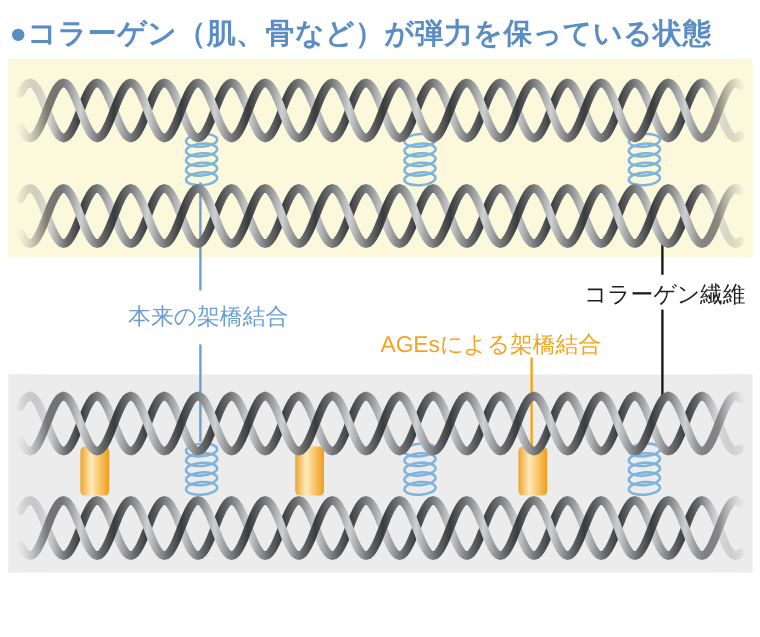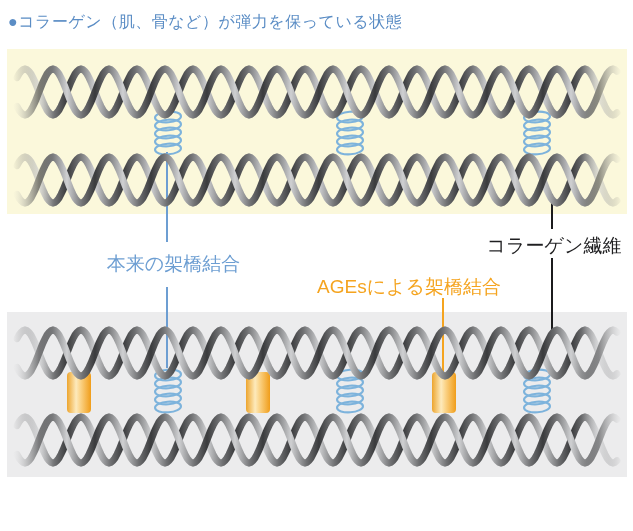--- a/index.html
+++ b/index.html
@@ -1,19 +1,19 @@
 <!DOCTYPE html>
 <html style="--title-blue: #5b8dc5; --label-blue: #6d9ed2; --accent-orange: #f5a41f; --spring-blue: #7db3dc; --panel-cream: #fbf8db; --panel-gray: #ececed; --fiber-dark-gray: #3a3b3d; --fiber-light-gray: #cfd0d2; --text-black: #1f1f21;"><head>
 <meta charset="utf-8">
 <style>
   html,body{margin:0;padding:0;background:#ffffff;}
   body{width:633px;height:531px;font-family:"Liberation Sans",sans-serif;}
   .stage{position:relative;width:633px;height:531px;background:#fff;overflow:hidden;}
 
-  .title{position:absolute;z-index:6;font-size:16px;font-weight:normal;white-space:nowrap;letter-spacing:0.5px;}
+  .title{position:absolute;z-index:6;font-size:24px;font-weight:bold;white-space:nowrap;letter-spacing:0.5px;}
   .title.healthy{left:8px;top:12px;color:var(--title-blue,#5b8dc5);}
   .title.glycated{left:8px;top:489px;color:var(--accent-orange,#f5a41f);}
 
   .panel{position:absolute;left:7px;width:620px;height:165px;z-index:1;}
   .panel.healthy{top:49px;background:var(--panel-cream,#fbf8db);}
   .panel.glycated{top:312px;background:var(--panel-gray,#ececed);}
 
   .fiber-slot{position:absolute;left:11px;width:612px;height:60px;z-index:4;pointer-events:none;}
   #fiber1{top:62px;} #fiber2{top:150px;} #fiber3{top:323px;} #fiber4{top:410px;}
   svg.fiber{display:block;}

